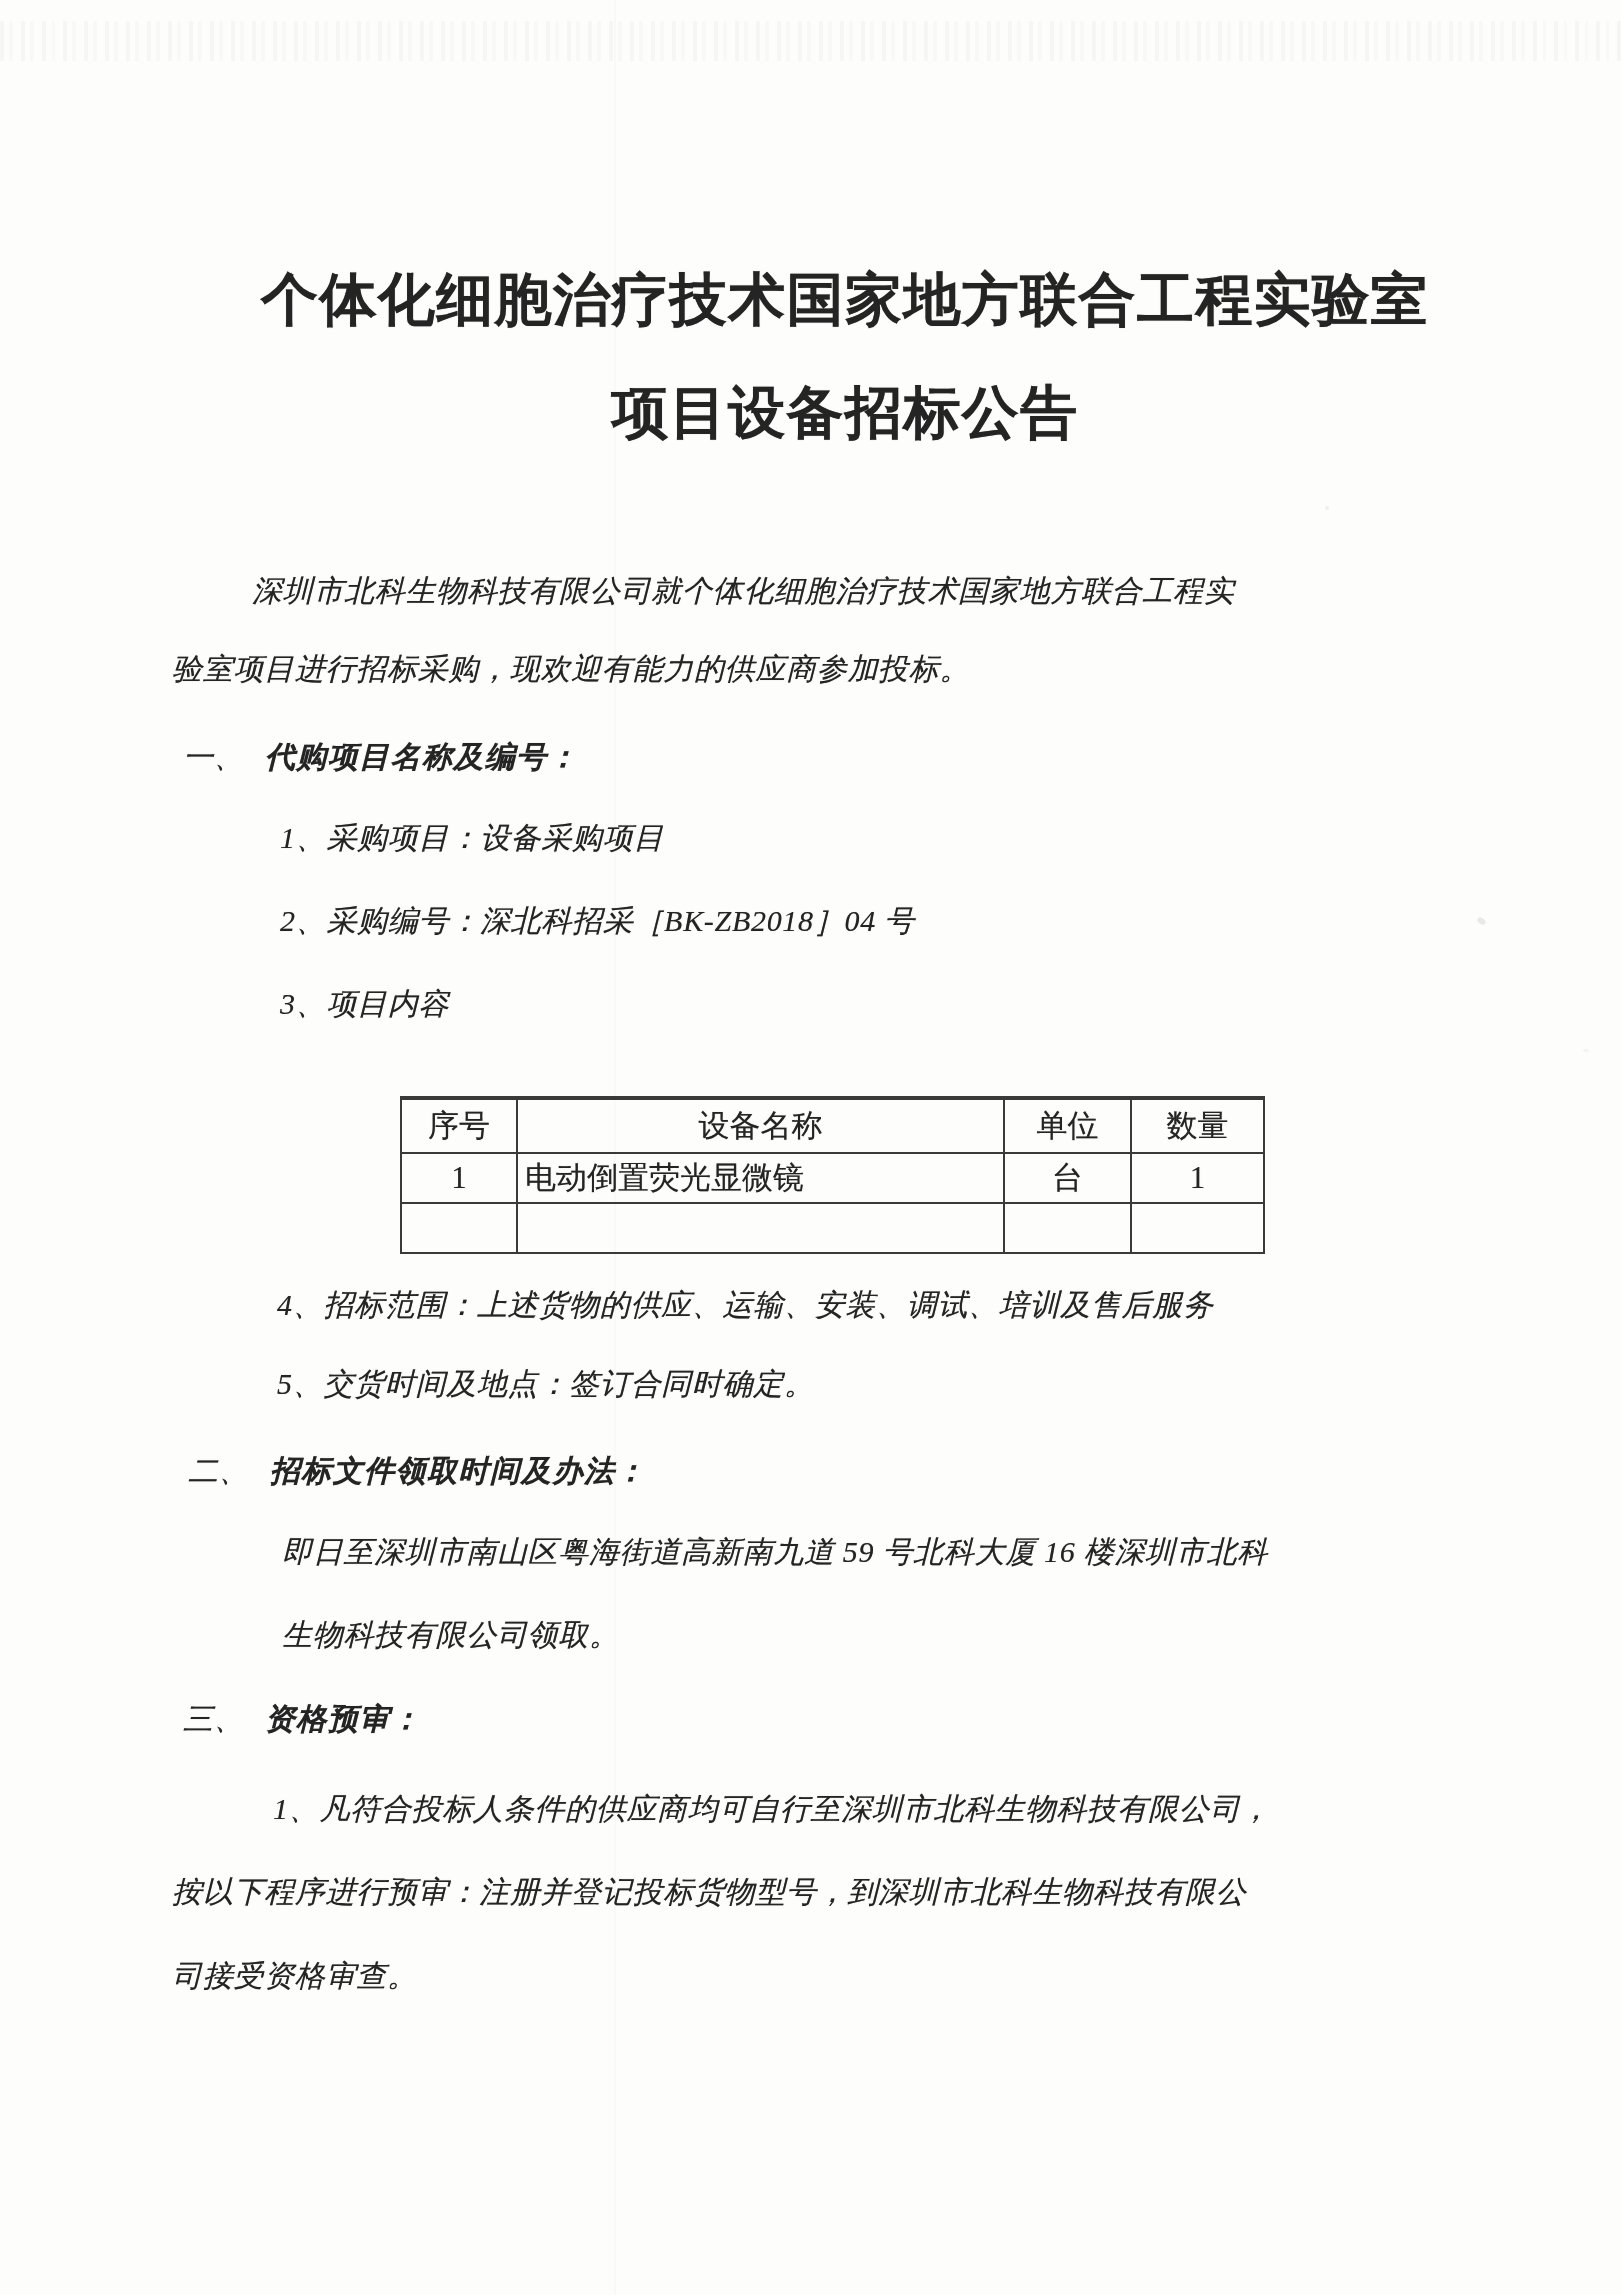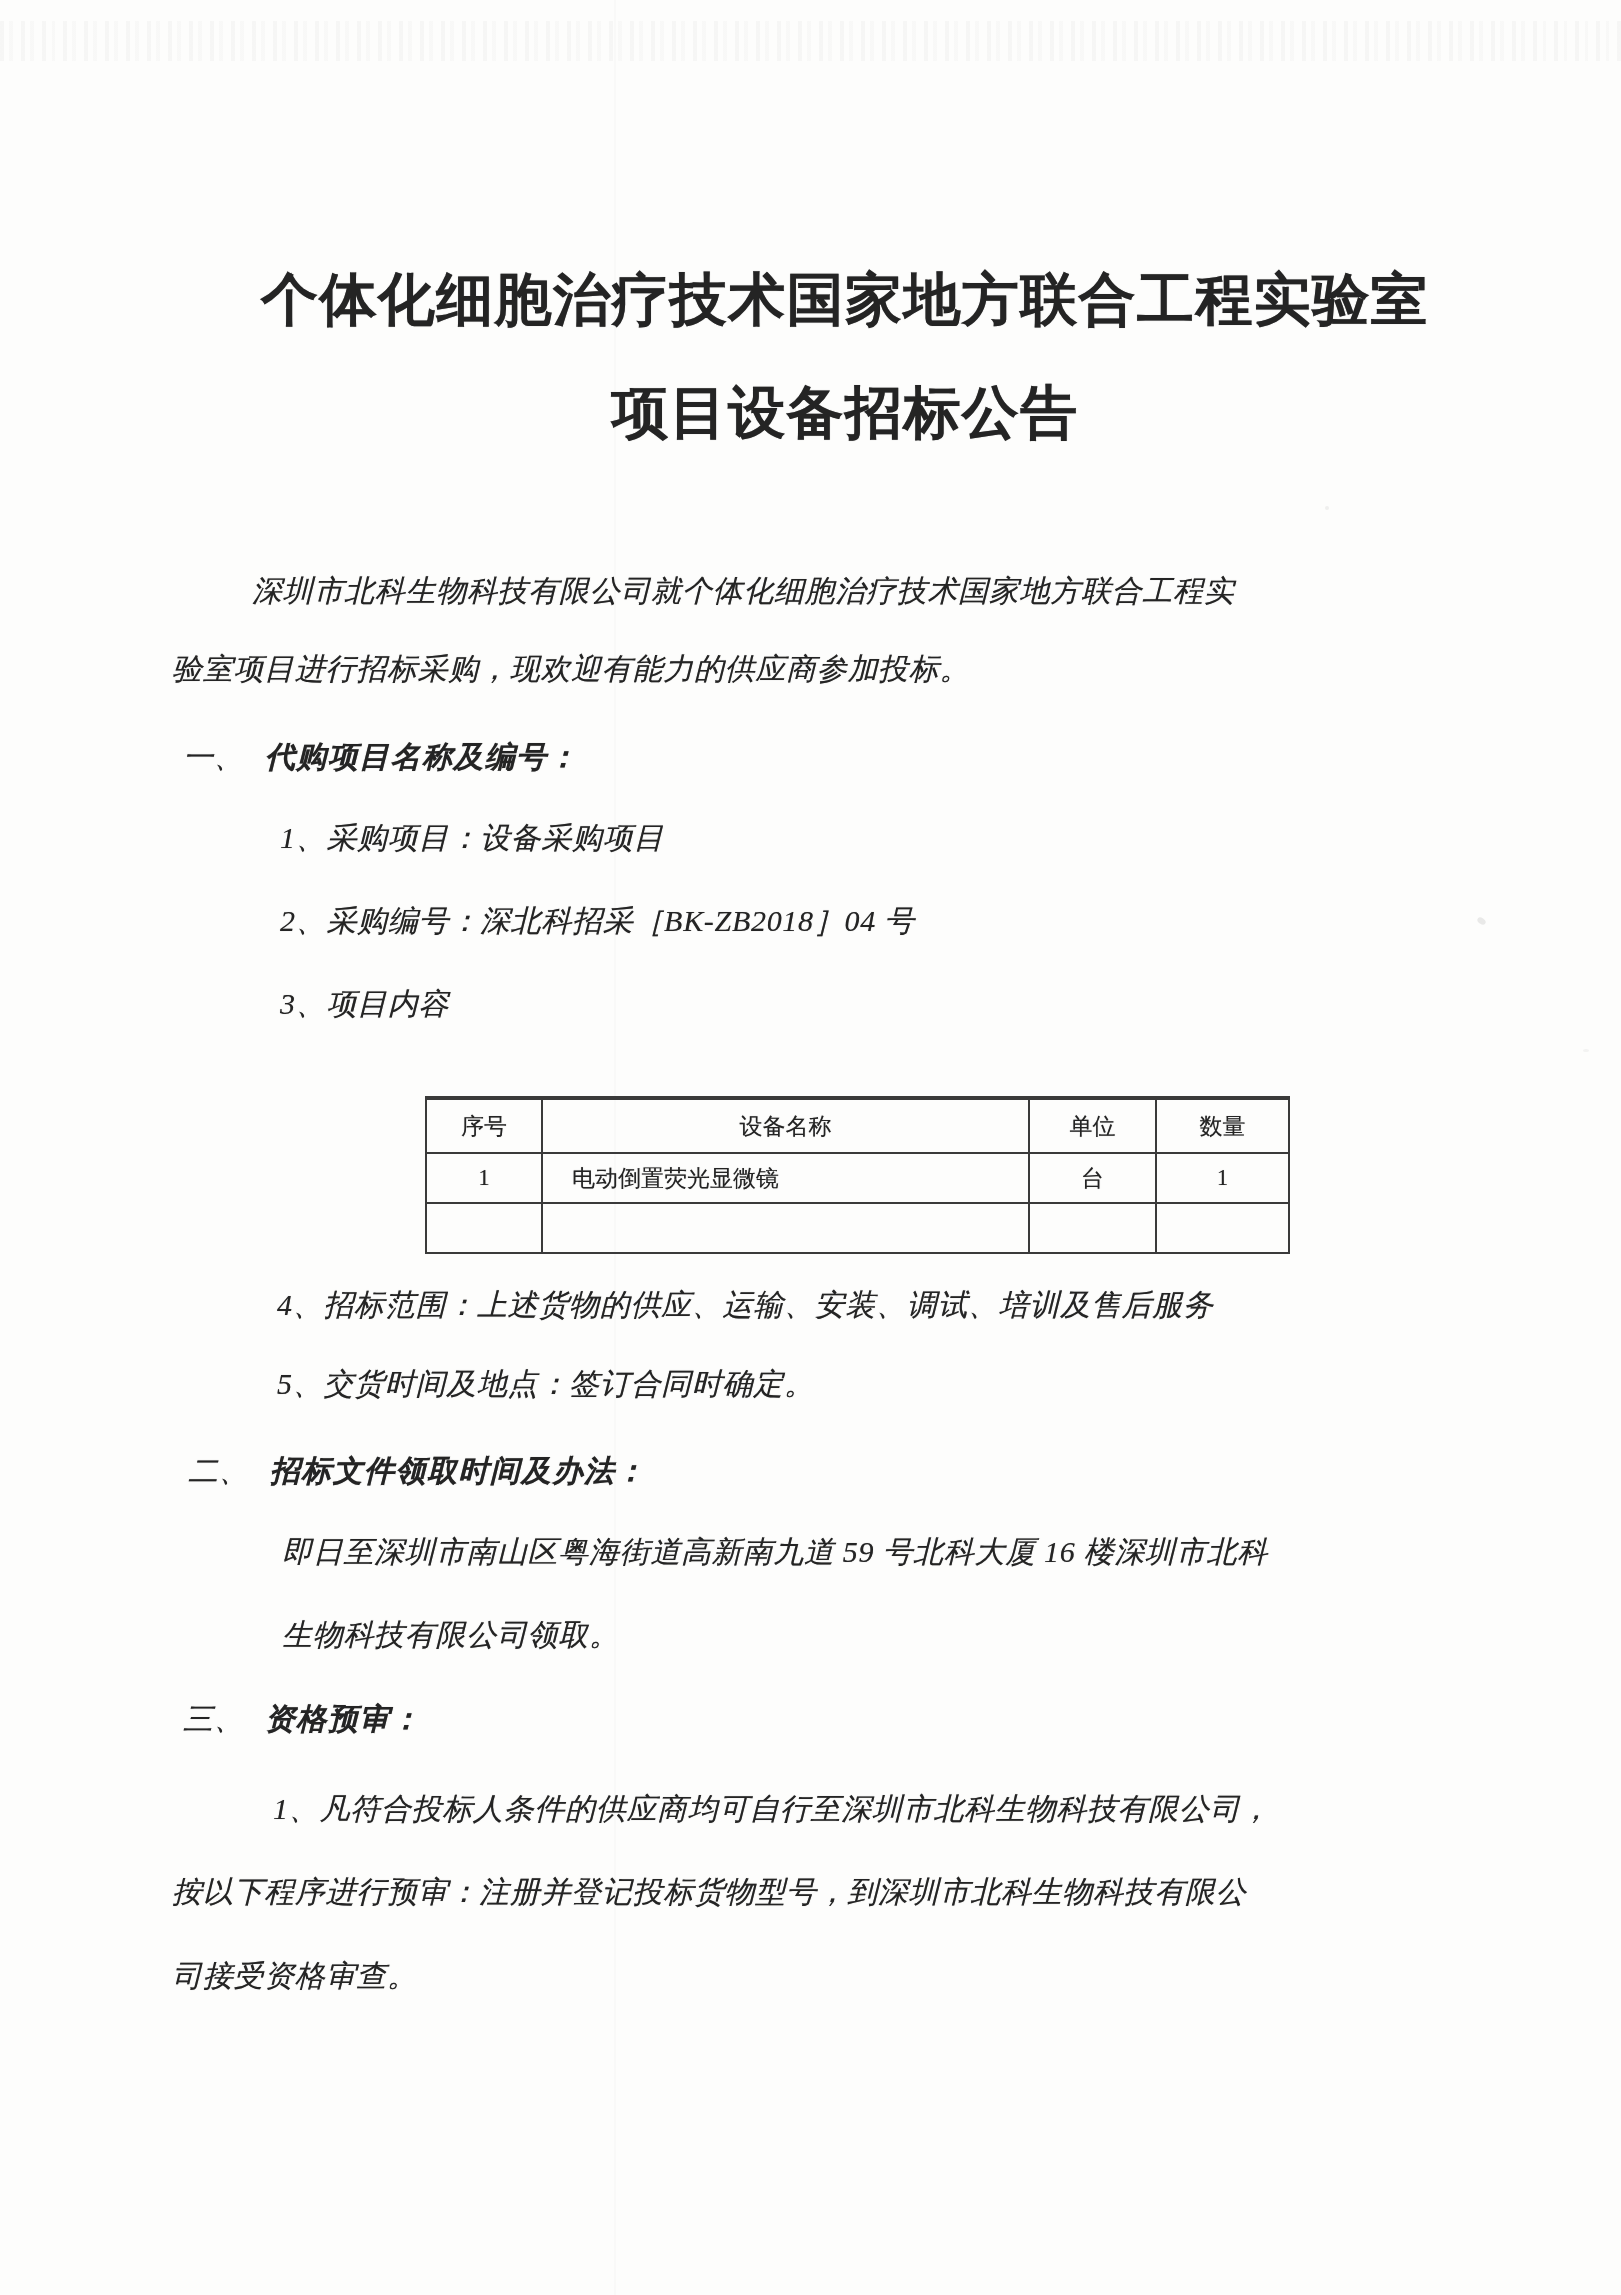--- a/index.html
+++ b/index.html
@@ -59,43 +59,43 @@
     text-shadow:0 0 0.7px rgba(30,30,30,0.6);
   }
   .sec-title{
     font-weight:700;
     margin-left:20.5px;
     letter-spacing:1.4px;
   }
   
   table.equip-table{
     position:absolute;
-    left:425px;
+    left:400px;
     top:1096px;
     width:863px;
     table-layout:fixed;
     border-collapse:collapse;
     border:2.7px solid var(--border);
     border-top-width:4.1px;
-    font-size:23px;
+    font-size:31px;
     text-shadow:0 0 0.7px rgba(40,40,40,0.5);
   }
   table.equip-table th,
   table.equip-table td{
     border:2px solid var(--border);
     font-weight:400;
     text-align:center;
     vertical-align:middle;
     overflow:hidden;
   }
   table.equip-table thead tr{height:55px;}
   table.equip-table tbody tr{height:50px;}
   table.equip-table td.cell-left{
     text-align:left;
-    padding-left:29px;
+    padding-left:7px;
   }
 </style>
 </head>
 <body>
 
 <div class="page">
 
   <div class="scan-band"></div>
   <div class="scan-streak"></div>
   <div class="speck s1"></div>

